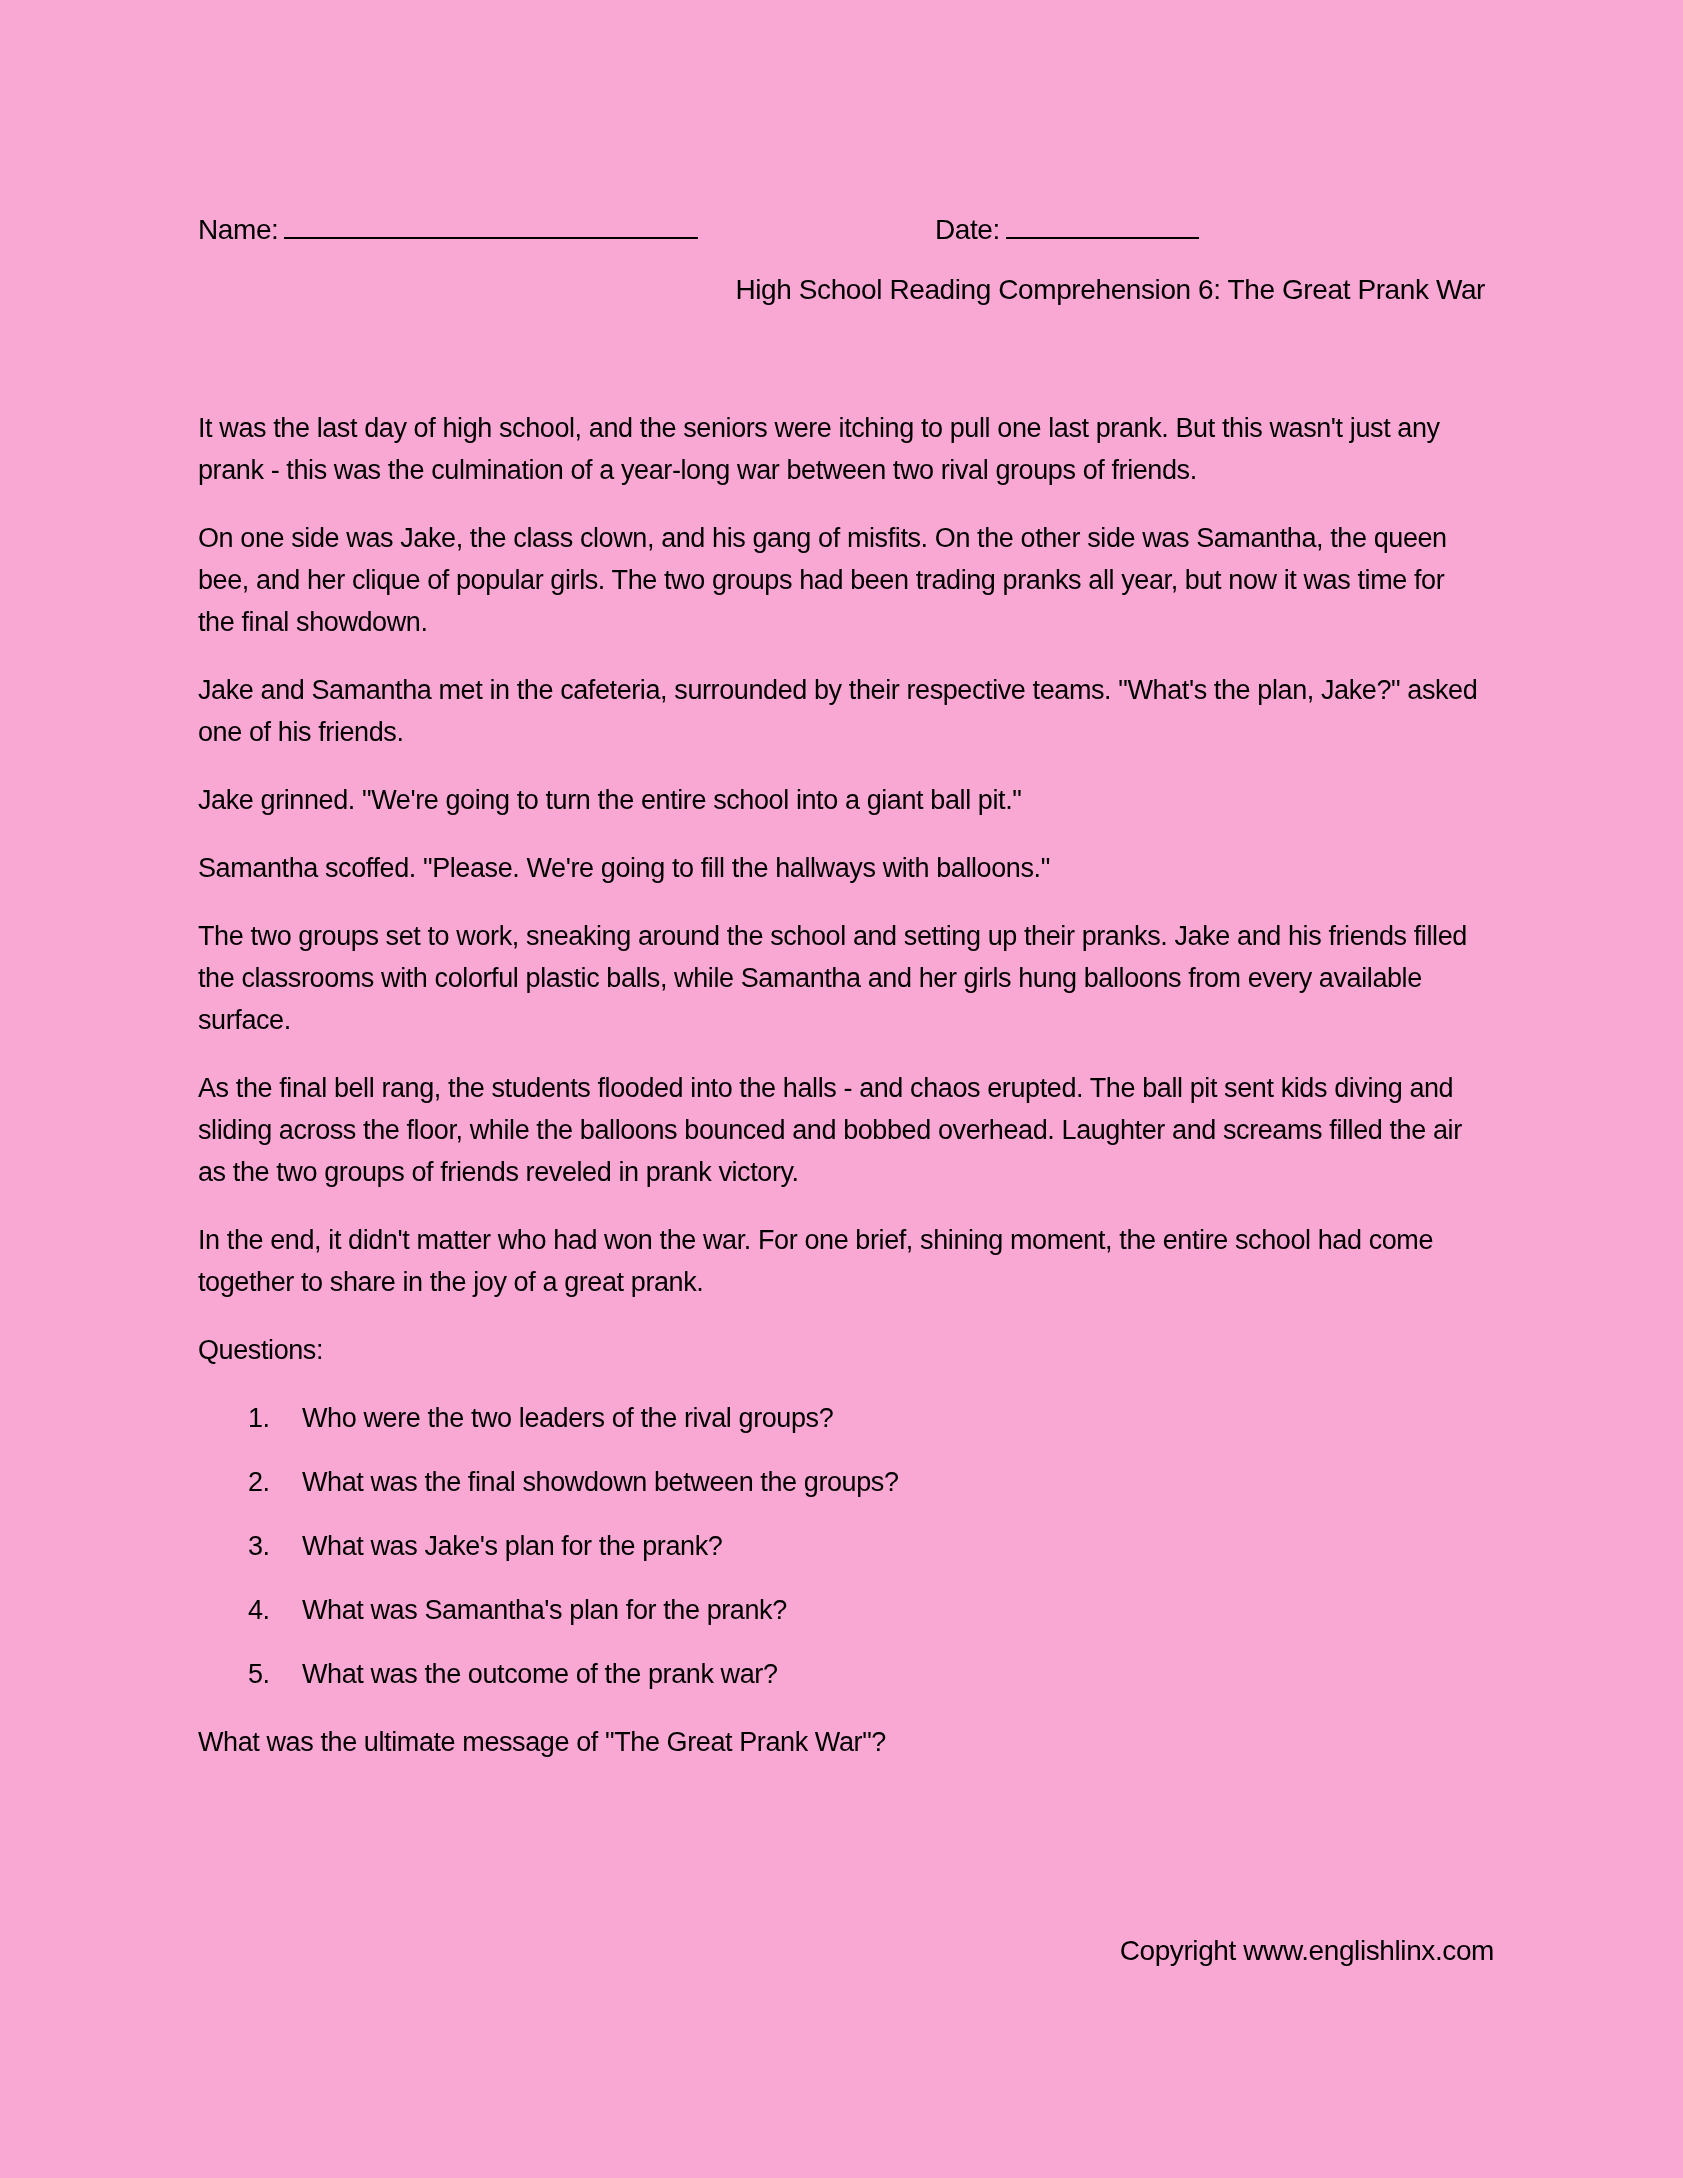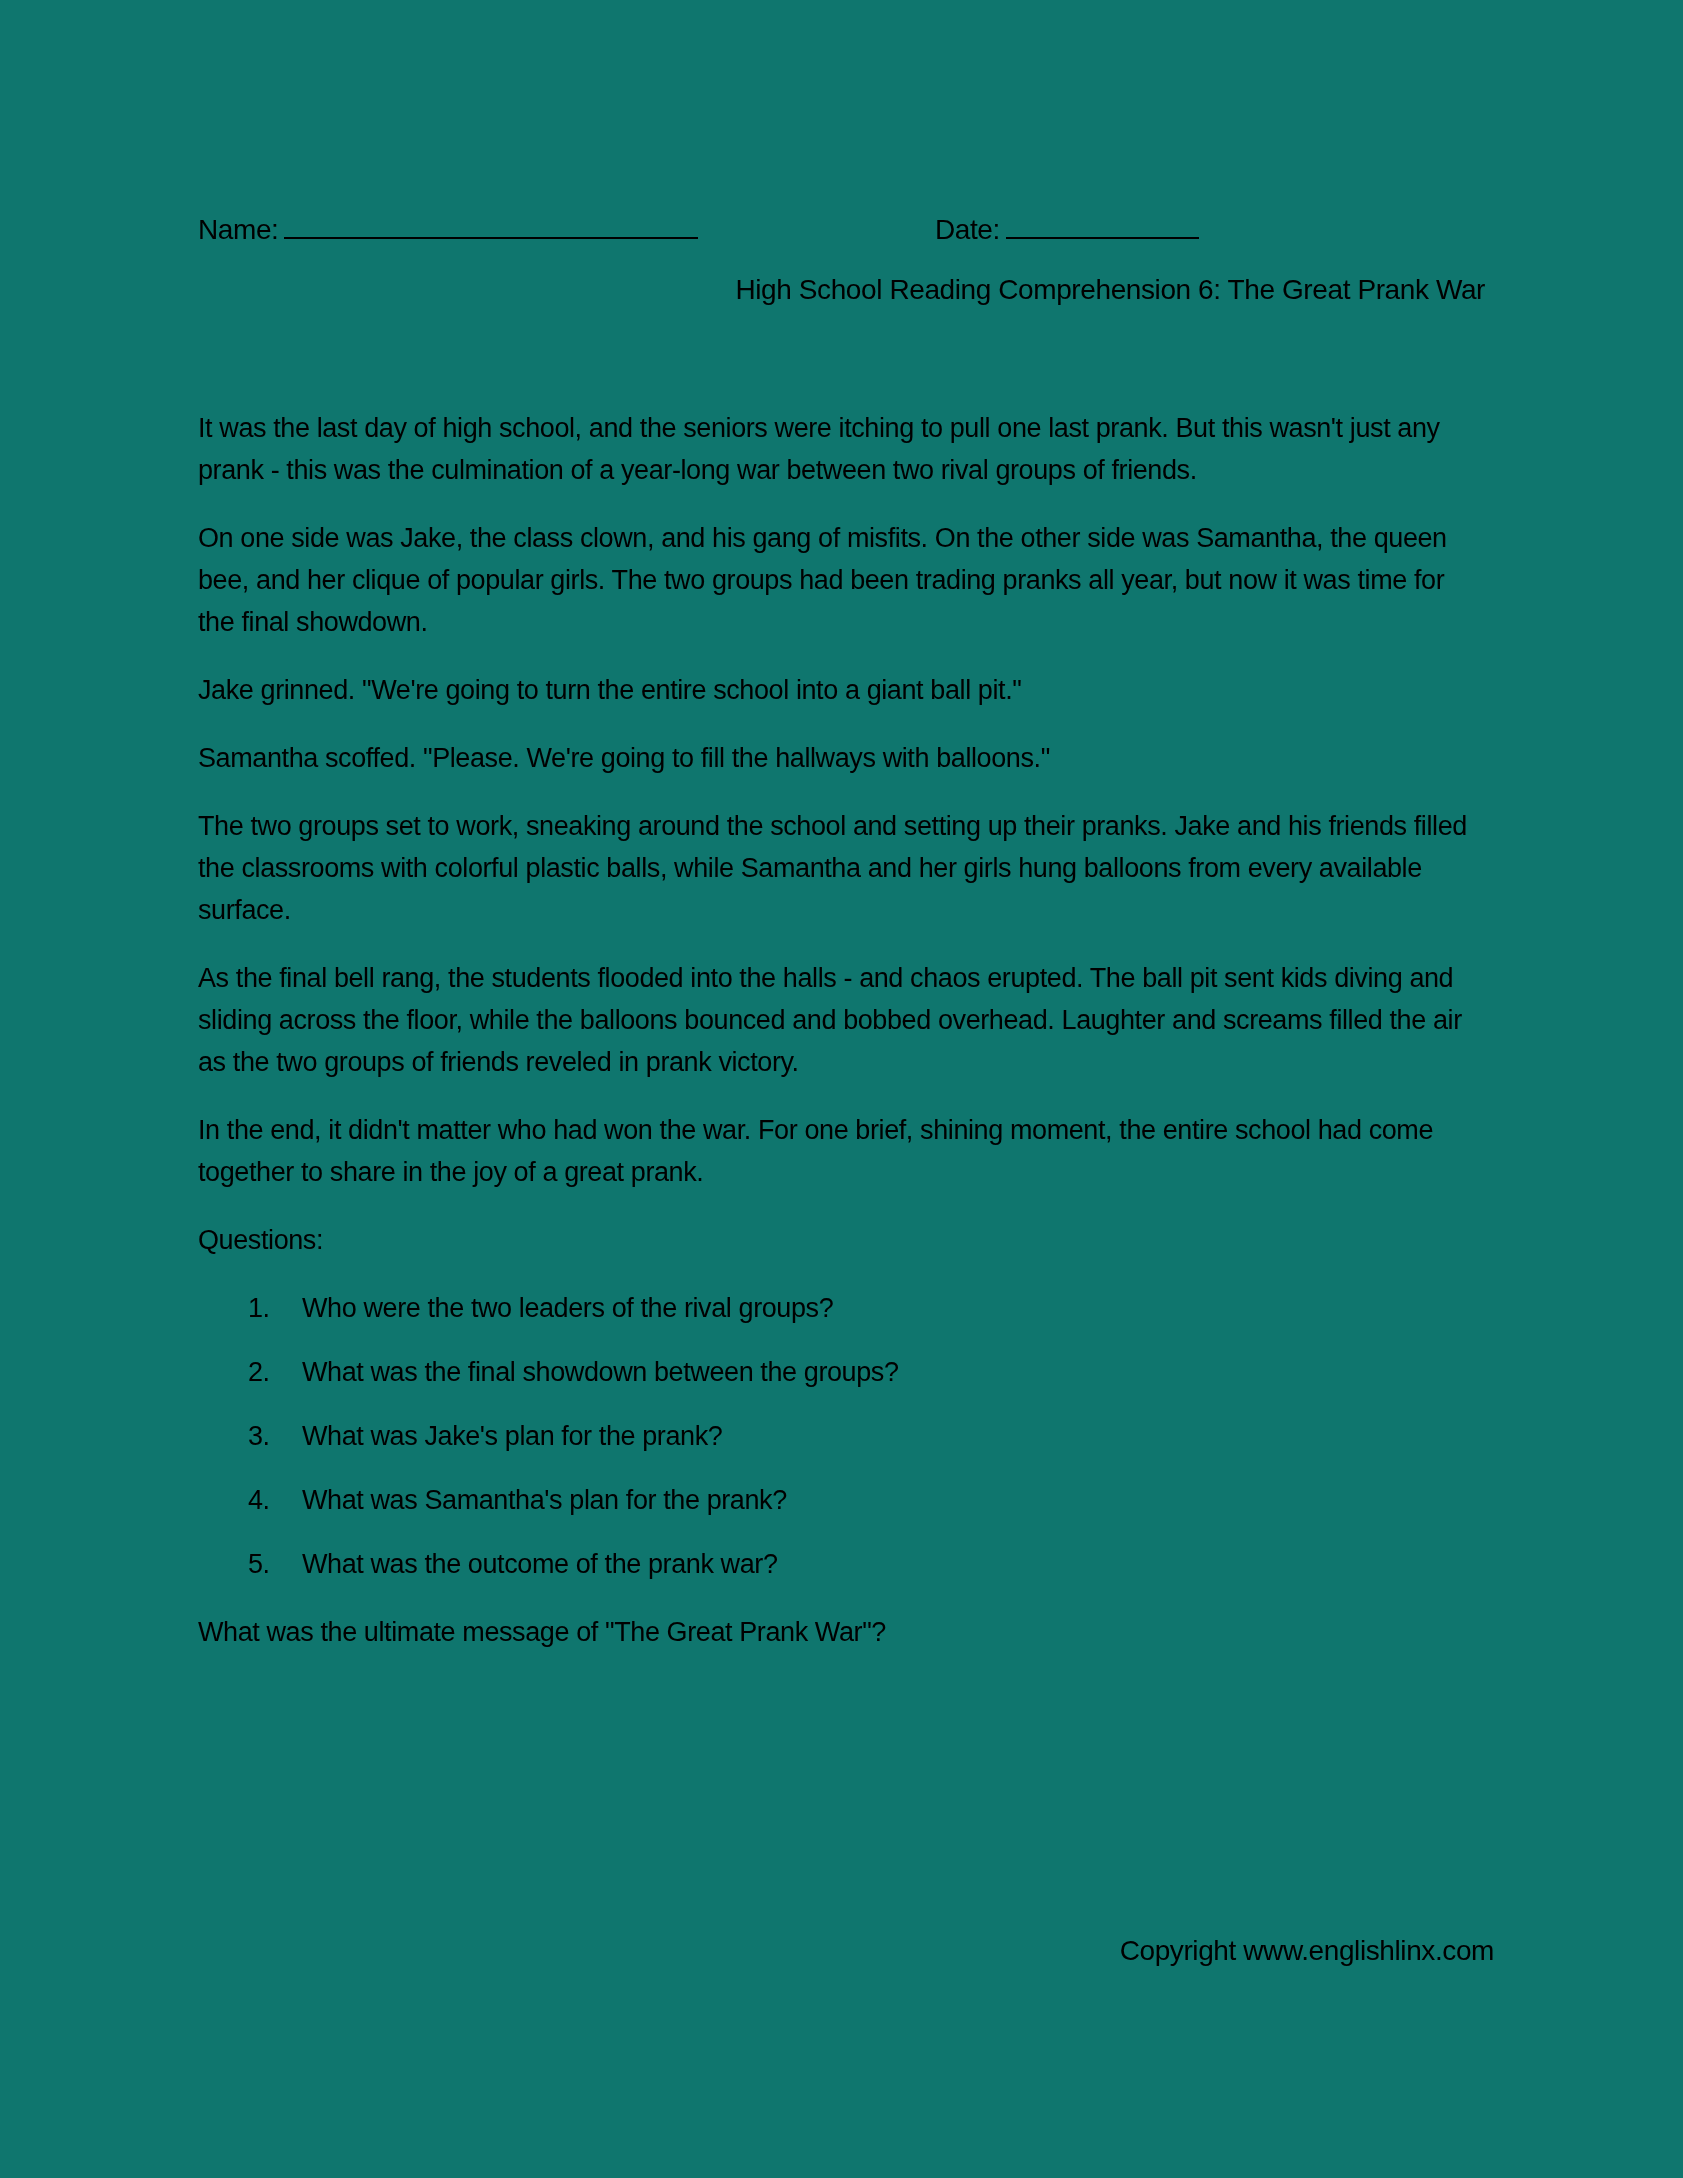--- a/index.html
+++ b/index.html
@@ -4,21 +4,21 @@
 <style>
   html, body {
     margin: 0;
     padding: 0;
     background: #ffffff;
   }
   .page {
     position: relative;
     width: 1683px;
     height: 2178px;
-    background: #0f766e;
+    background: #f9a8d4;
     color: #000000;
     font-family: "Liberation Sans", sans-serif;
     font-size: 27px;
     letter-spacing: -0.4px;
     overflow: hidden;
   }
   .content {
     position: absolute;
     left: 198px;
     top: 203px;
@@ -115,20 +115,21 @@
       </span>
       <span class="date-group">
         <span>Date:</span><span class="blank-line date"></span>
       </span>
     </div>
 
     <div class="doc-title">High School Reading Comprehension 6: The Great Prank War</div>
 
     <p class="paragraph">It was the last day of high school, and the seniors were itching to pull one last prank. But this wasn't just any prank - this was the culmination of a year-long war between two rival groups of friends.</p>
     <p class="paragraph">On one side was Jake, the class clown, and his gang of misfits. On the other side was Samantha, the queen bee, and her clique of popular girls. The two groups had been trading pranks all year, but now it was time for the final showdown.</p>
+    <p class="paragraph">Jake and Samantha met in the cafeteria, surrounded by their respective teams. "What's the plan, Jake?" asked one of his friends.</p>
     <p class="paragraph">Jake grinned. "We're going to turn the entire school into a giant ball pit."</p>
     <p class="paragraph">Samantha scoffed. "Please. We're going to fill the hallways with balloons."</p>
     <p class="paragraph">The two groups set to work, sneaking around the school and setting up their pranks. Jake and his friends filled the classrooms with colorful plastic balls, while Samantha and her girls hung balloons from every available surface.</p>
     <p class="paragraph">As the final bell rang, the students flooded into the halls - and chaos erupted. The ball pit sent kids diving and sliding across the floor, while the balloons bounced and bobbed overhead. Laughter and screams filled the air as the two groups of friends reveled in prank victory.</p>
     <p class="paragraph">In the end, it didn't matter who had won the war. For one brief, shining moment, the entire school had come together to share in the joy of a great prank.</p>
 
     <div class="section-heading">Questions:</div>
 
     <div class="question-list">
       <div class="question-item">

